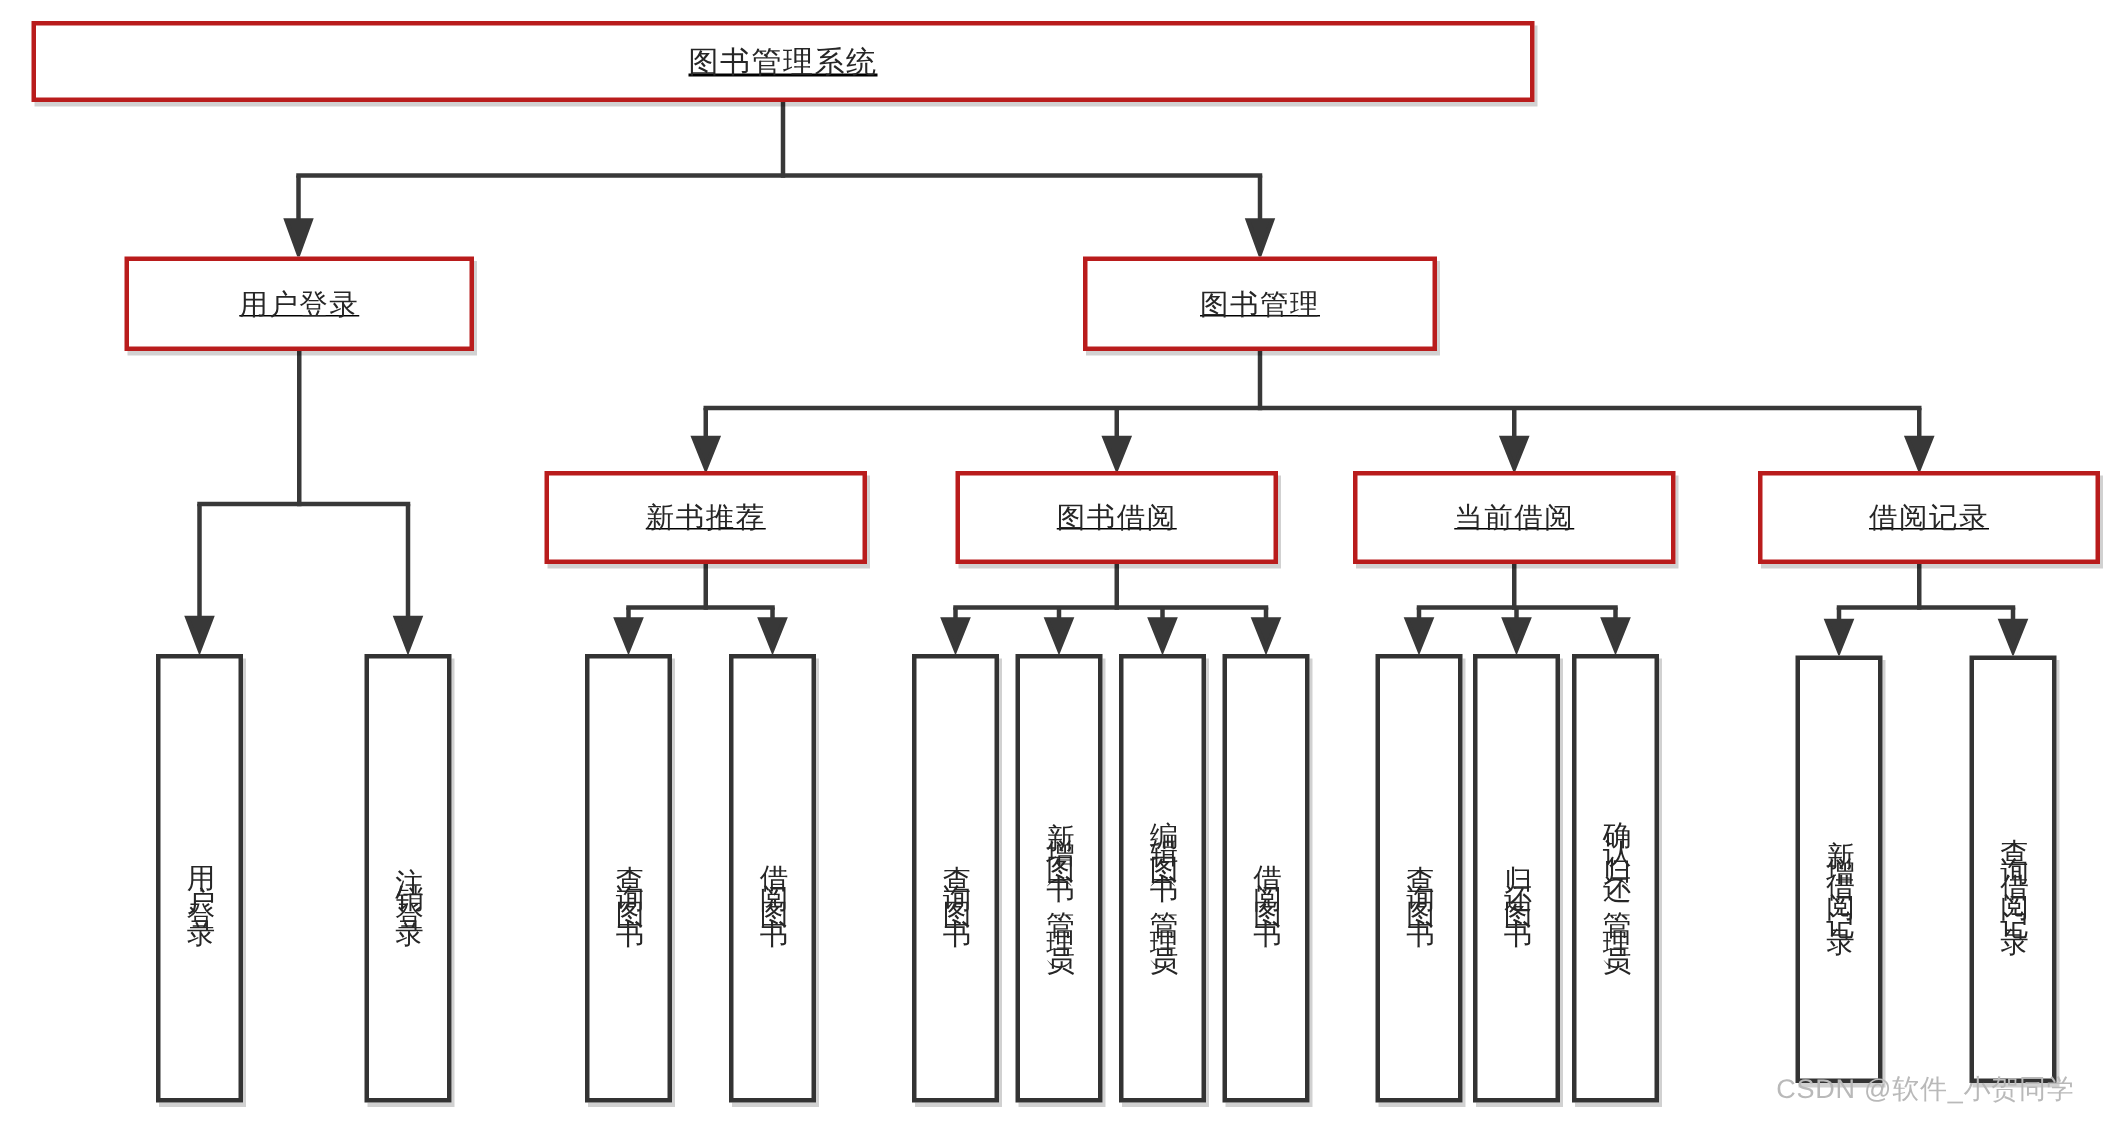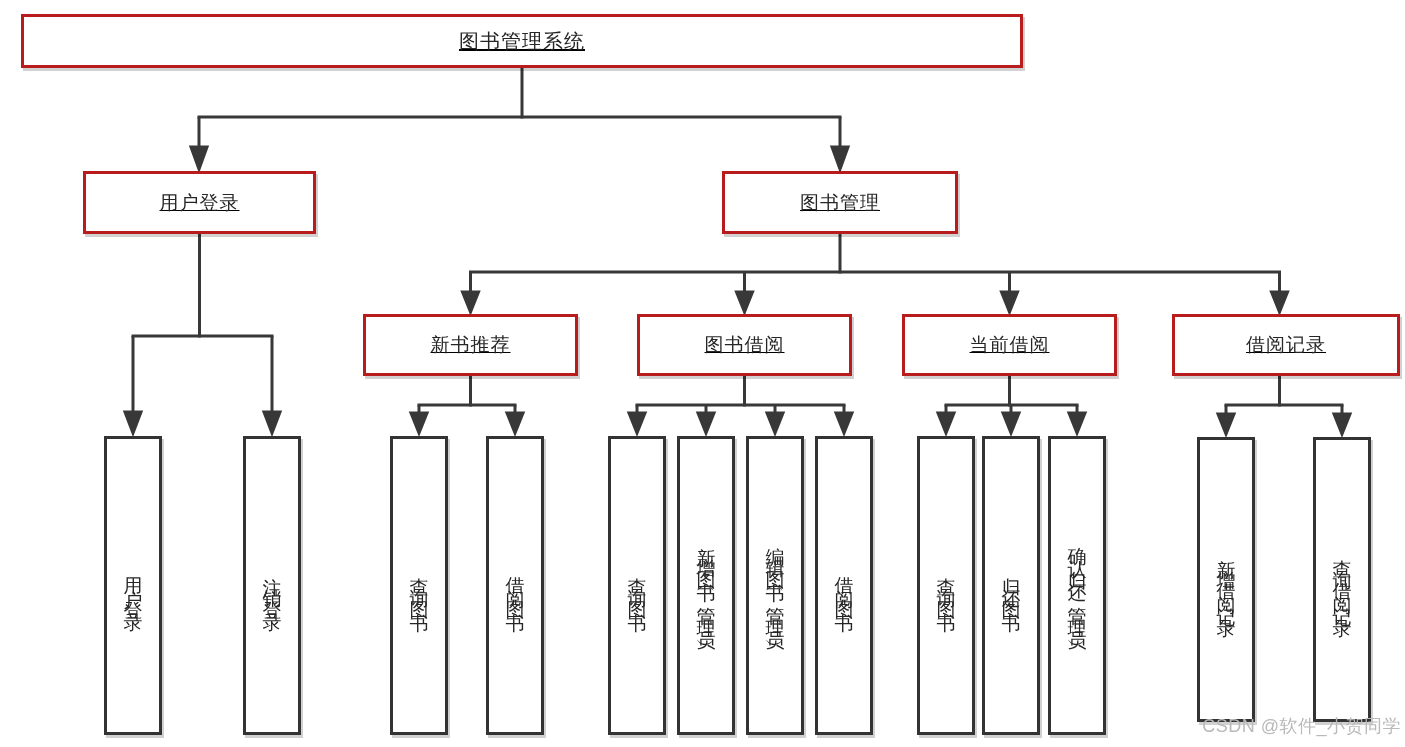--- a/index.html
+++ b/index.html
@@ -24,21 +24,21 @@
     position:absolute;z-index:2;width:58px;
     background:#ffffff;border:3px solid #333333;box-sizing:border-box;
     display:flex;align-items:center;justify-content:center;
     box-shadow:2px 3px 0 rgba(0,0,0,0.18);
   }
   .vlabel{
     writing-mode:vertical-rl;text-orientation:mixed;
     font-size:19px;letter-spacing:12px;color:#262626;white-space:nowrap;
   }
   .watermark{
-    position:absolute;top:714px;right:4px;z-index:10;
+    position:absolute;top:714px;right:22px;z-index:10;
     font-size:18px;color:#b9b9b9;letter-spacing:0.5px;white-space:nowrap;
   }
 </style>
 </head>
 <body>
 
 <div id="canvas">
 
   <svg id="wires" width="1405" height="747" viewBox="0 0 1405 747" stroke="#383838" stroke-width="3" fill="#383838">
 

